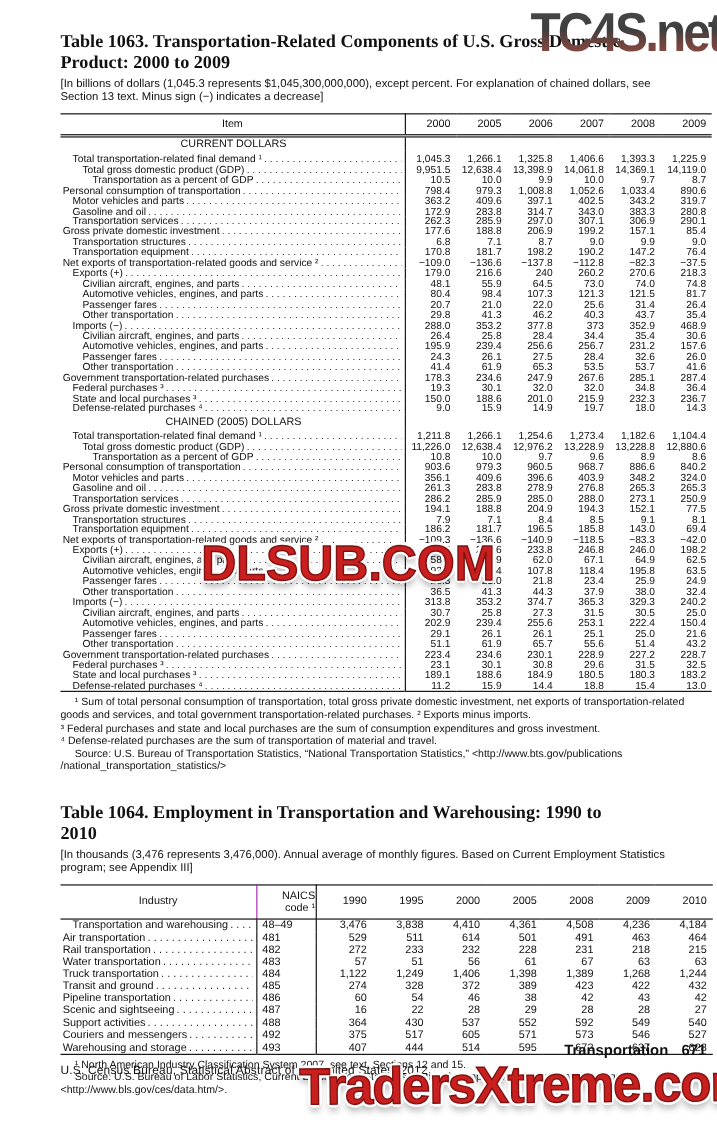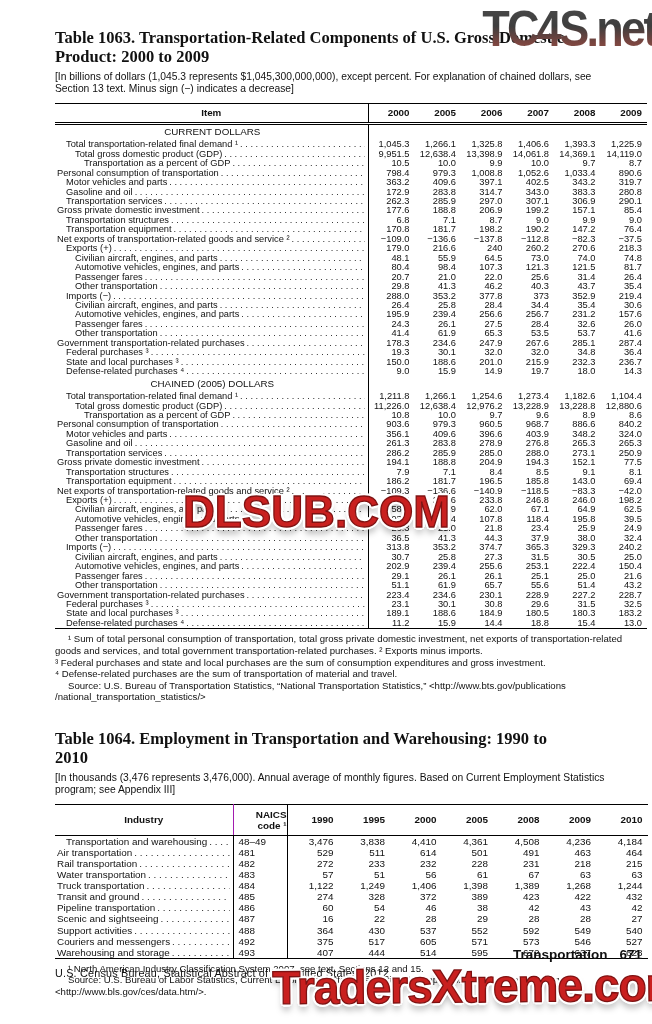--- a/index.html
+++ b/index.html
@@ -8,21 +8,21 @@
   .content{position:absolute;left:55px;top:28px;width:593px;}
 
   
   .tbl-title{font-family:"Liberation Serif",serif;font-weight:bold;font-size:16.5px;
              line-height:19px;max-width:525px;margin:0 0 5px 0;}
   .tbl-note{font-size:10.3px;line-height:12.4px;max-width:560px;margin:0 0 7px 0;}
 
   
   table{border-collapse:collapse;table-layout:fixed;width:592px;border-bottom:1.5px solid #000;}
   td,th{padding:0;white-space:nowrap;overflow:hidden;}
-  th{font-weight:bold;}
+  th{font-weight:normal;}
   .num{text-align:right;padding-right:5px;}
   .naics{text-align:left;padding-left:5px;border-right:1px solid #000;}
   td.item{border-right:1px solid #000;}
   .cw{display:flex;align-items:baseline;}
   .cw.sec{justify-content:center;}
   .dots{flex:1;overflow:hidden;white-space:nowrap;margin:0 3px 0 2px;color:#222;}
   .dots::before{content:". . . . . . . . . . . . . . . . . . . . . . . . . . . . . . . . . . . . . . . . . . . . . . . . . . . . . . . . . . . . . . . . . . . .";}
   .ind0{padding-left:2px;}.ind1{padding-left:11px;}.ind2{padding-left:20px;}.ind3{padding-left:29px;}
   tr.bold{font-weight:normal;}
   tr.gap td{padding-top:3px;}
@@ -348,21 +348,21 @@
                 <div class="cw">
                   <span class="lbl ind1">Imports (−)</span>
                   <span class="dots"></span>
                 </div>
               </td>
               <td class="num">288.0</td>
               <td class="num">353.2</td>
               <td class="num">377.8</td>
               <td class="num">373</td>
               <td class="num">352.9</td>
-              <td class="num">219.4</td>
+              <td class="num">468.9</td>
             </tr>
             <tr>
               <td class="item">
                 <div class="cw">
                   <span class="lbl ind2">Civilian aircraft, engines, and parts</span>
                   <span class="dots"></span>
                 </div>
               </td>
               <td class="num">26.4</td>
               <td class="num">25.8</td>
@@ -669,21 +669,21 @@
                 <div class="cw">
                   <span class="lbl ind2">Automotive vehicles, engines, and parts</span>
                   <span class="dots"></span>
                 </div>
               </td>
               <td class="num">93.2</td>
               <td class="num">98.4</td>
               <td class="num">107.8</td>
               <td class="num">118.4</td>
               <td class="num">195.8</td>
-              <td class="num">39.5</td>
+              <td class="num">63.5</td>
             </tr>
             <tr>
               <td class="item">
                 <div class="cw">
                   <span class="lbl ind2">Passenger fares</span>
                   <span class="dots"></span>
                 </div>
               </td>
               <td class="num">26.3</td>
               <td class="num">21.0</td>

